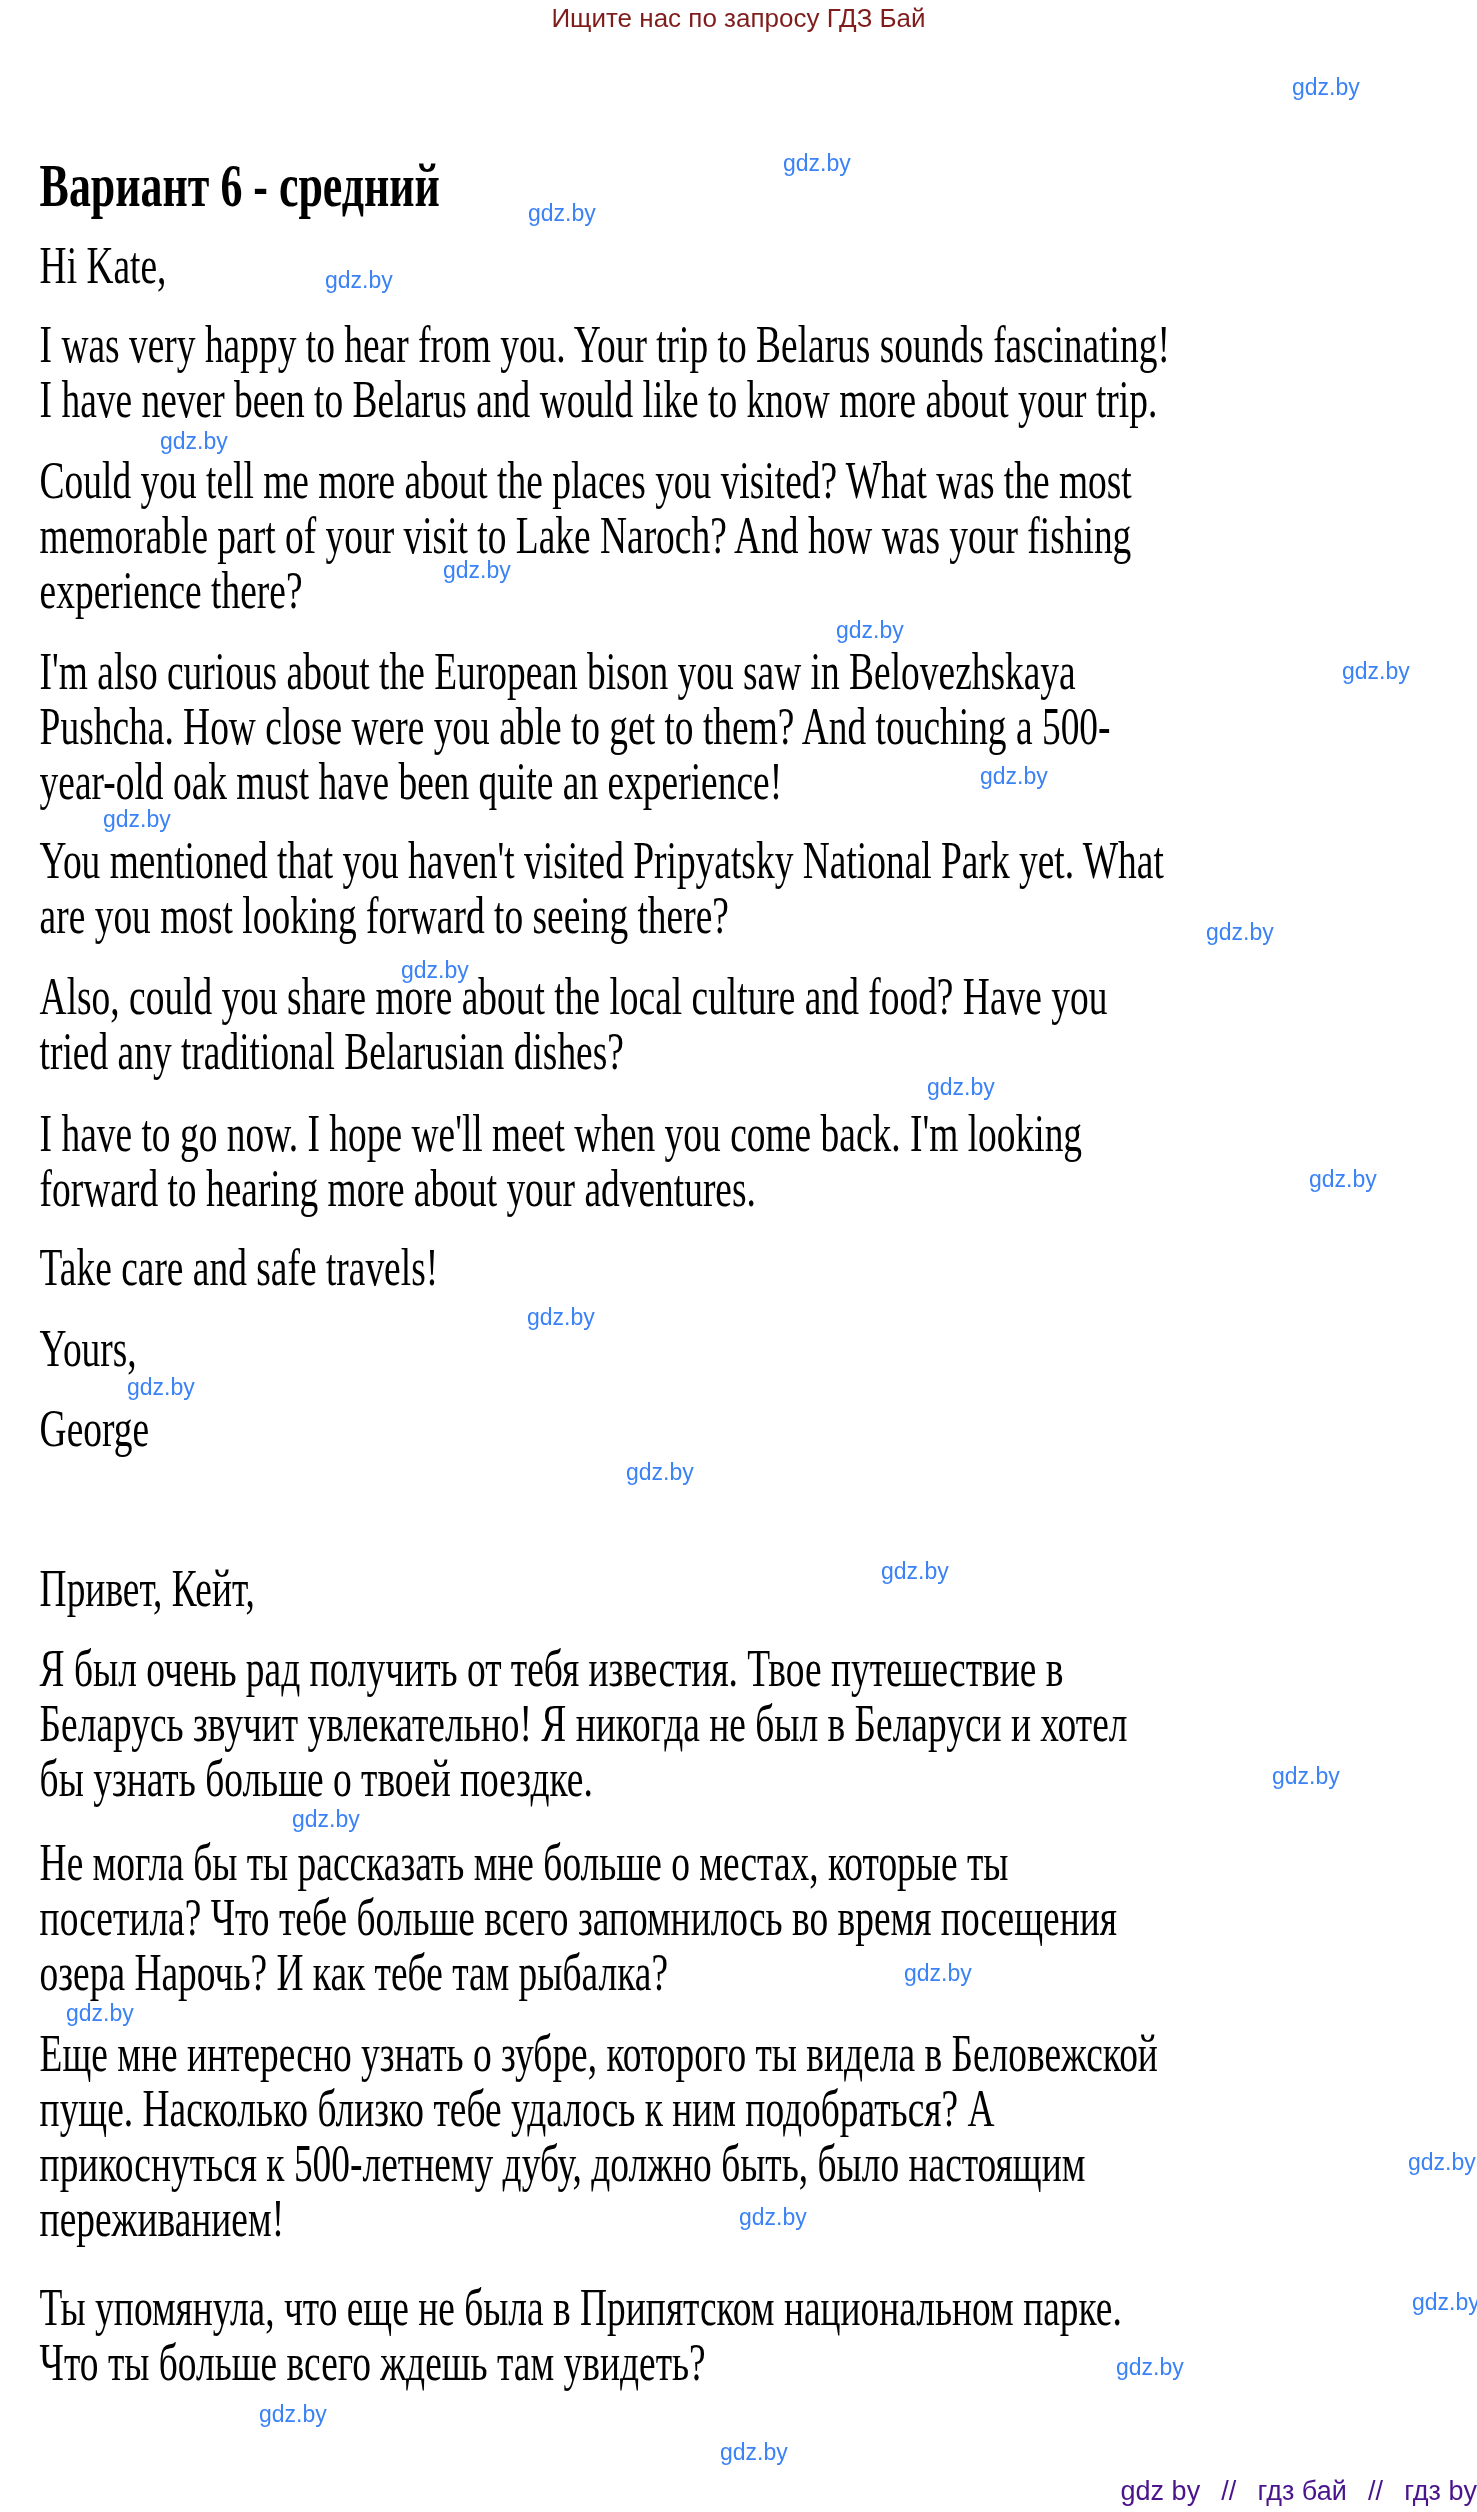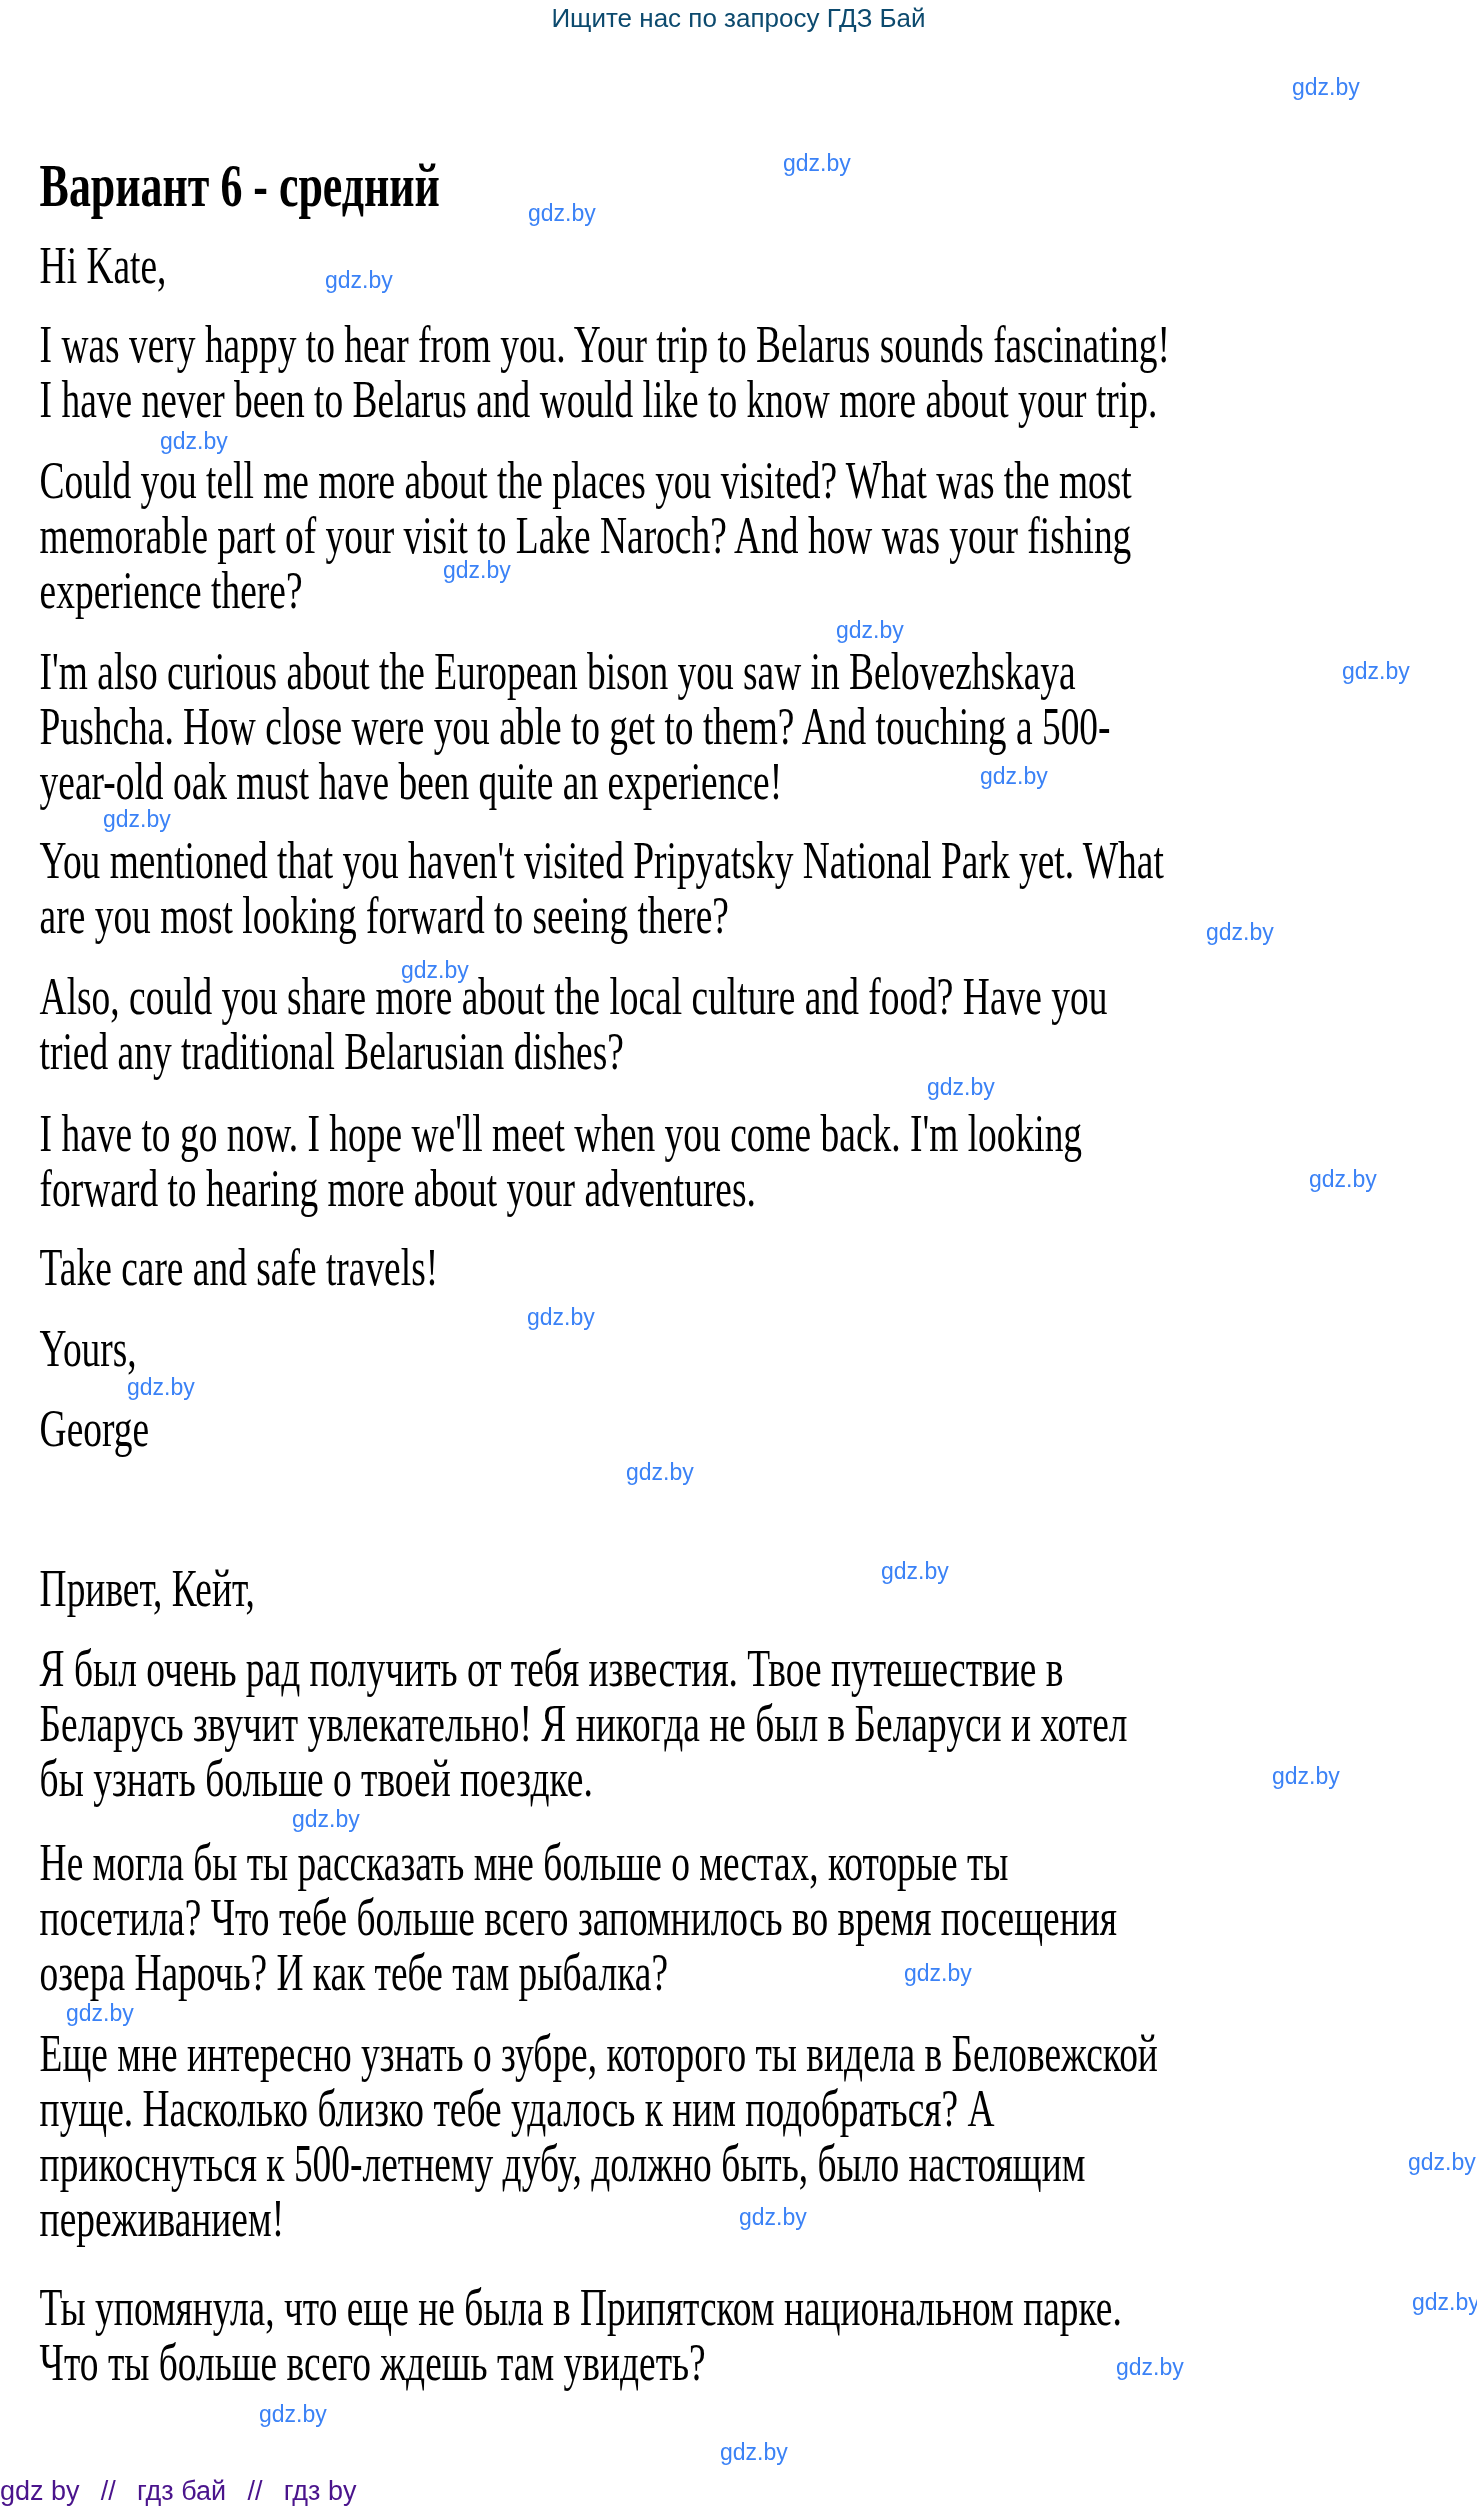--- a/index.html
+++ b/index.html
@@ -11,21 +11,21 @@
     overflow: hidden;
     font-family: "Liberation Serif", serif;
   }
   .promo {
     position: absolute;
     top: 3px; left: 0;
     width: 100%;
     text-align: center;
     font-family: "Liberation Sans", sans-serif;
     font-size: 26px;
-    color: #0c4a6e;
+    color: #7f1d1d;
   }
   
   .letter-layer {
     position: absolute;
     left: 0; top: 0;
     width: 2052px;
     height: 2512px;
     transform: scaleX(0.72);
     transform-origin: 0 0;
   }
@@ -50,21 +50,21 @@
     position: absolute;
     font-family: "Liberation Sans", sans-serif;
     font-size: 23px;
     color: #3b82f6;
     white-space: nowrap;
   }
   .footer {
     position: absolute;
     top: 2476px; left: 0;
     width: 100%;
-    text-align: left;
+    text-align: right;
     font-family: "Liberation Sans", sans-serif;
     font-size: 27px;
     color: #4a148c;
   }
   .footer .sep { margin: 0 13.7px; }
   .footer .flink { cursor: pointer; }
 </style>
 </head>
 <body>
 

